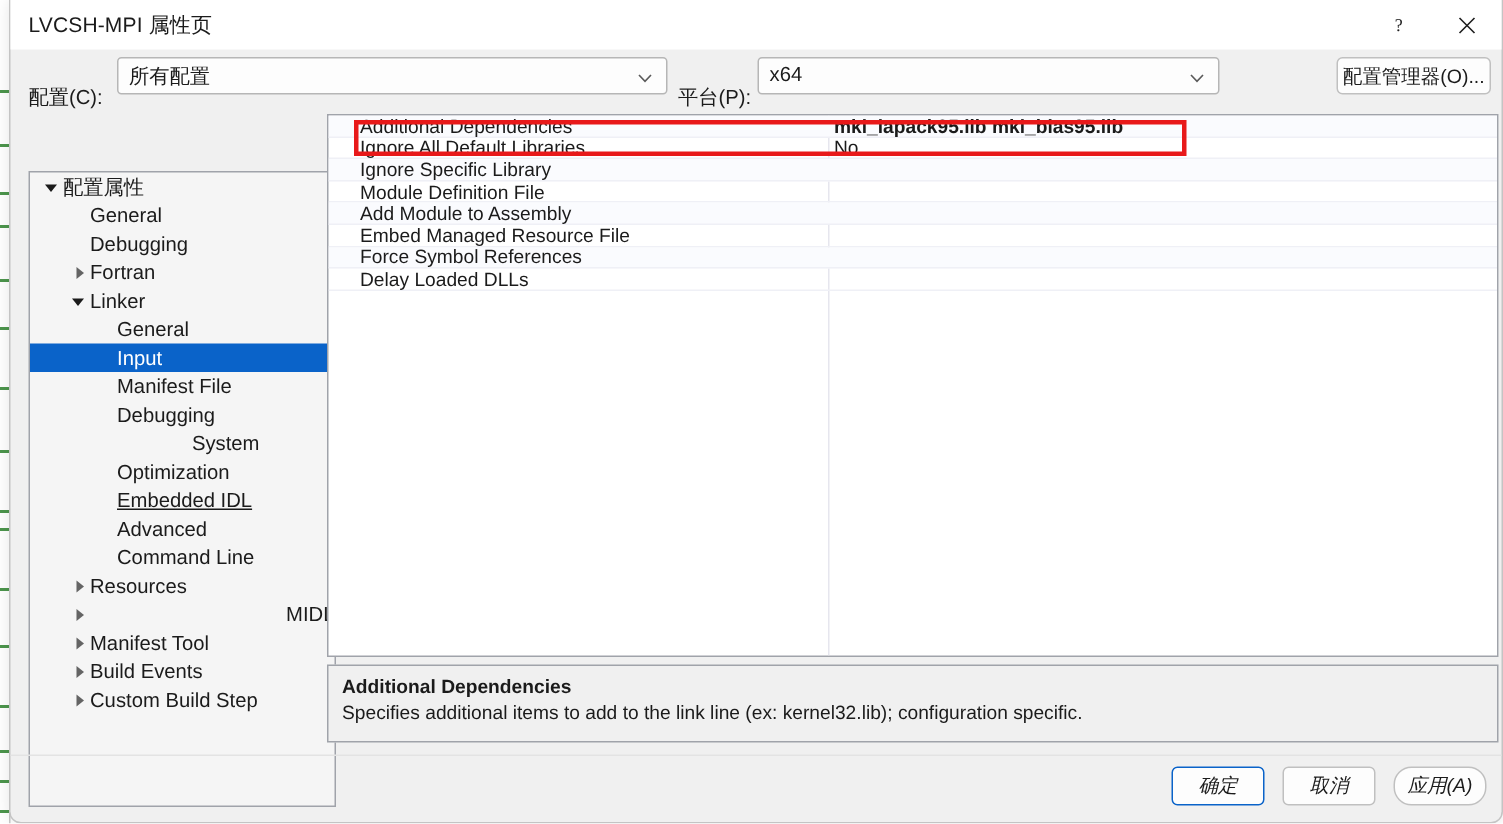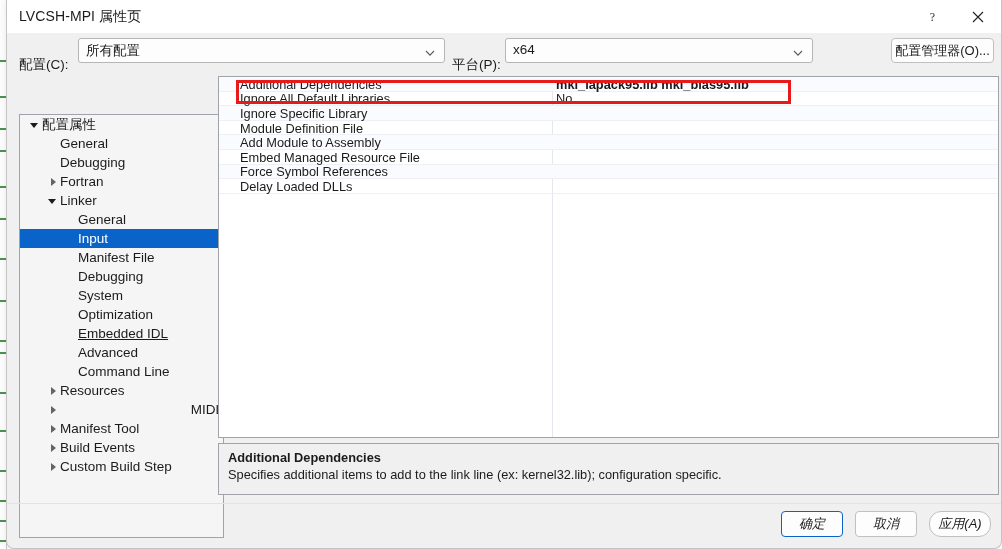--- a/index.html
+++ b/index.html
@@ -271,21 +271,21 @@
           <span>Input</span>
         </div>
         <div class="tree-node" style="padding-left: 42px;">
           <span class="tw"></span>
           <span>Manifest File</span>
         </div>
         <div class="tree-node" style="padding-left: 42px;">
           <span class="tw"></span>
           <span>Debugging</span>
         </div>
-        <div class="tree-node" style="padding-left: 42px;">
+        <div class="tree-node" style="padding-left: 42px; justify-content: center;">
           <span class="tw"></span>
           <span>System</span>
         </div>
         <div class="tree-node" style="padding-left: 42px;">
           <span class="tw"></span>
           <span>Optimization</span>
         </div>
         <div class="tree-node" style="padding-left: 42px; text-decoration: underline;">
           <span class="tw"></span>
           <span>Embedded IDL</span>

